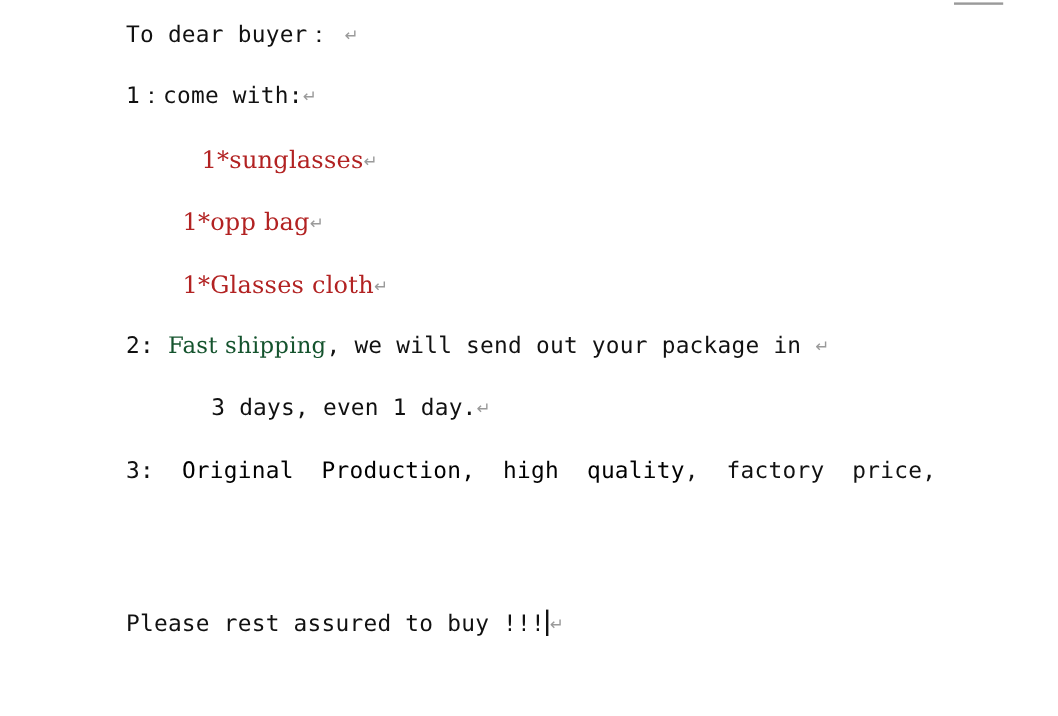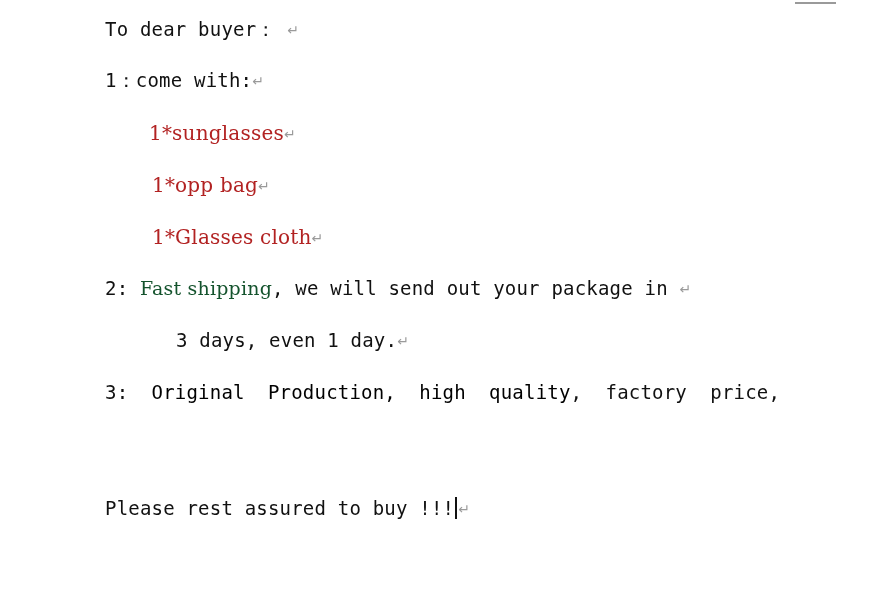--- a/index.html
+++ b/index.html
@@ -72,28 +72,28 @@
     width: 0;
     height: 22px;
     border-left: 2px solid #111111;
     vertical-align: -4px;
     margin: 0 1px;
   }
 
   
   #l1 { left: 105px; top: 20px; }
   #l2 { left: 105px; top: 71px; text-align: center; }
-  #l3 { left: 149px; top: 123px; font-size: 20px; }
+  #l3 { left: 168px; top: 123px; font-size: 20px; }
   #l4 { left: 152px; top: 175px; font-size: 20px; }
   #l5 { left: 152px; top: 227px; font-size: 20px; }
   #l6 { left: 105px; top: 279px; }
   #l7 { left: 176px; top: 331px; }
   #l8 { left: 105px; top: 383px; }
   #l9 { left: 105px; top: 435px; }
-  #l10{ left: 105px; top: 497px; }
+  #l10{ left: 105px; top: 508px; }
 </style>
 </head>
 <body>
 
 <div class="top-marker"></div>
 
 <div class="doc-body" id="doc-body">
     <div class="para" id="l1"><span class="mono black">To dear buyer： </span><span class="pilcrow">↵</span></div>
     <div class="para" id="l2"><span class="mono black">1：come with:</span><span class="pilcrow">↵</span></div>
     <div class="para" id="l3"><span class="serif red">1*sunglasses</span><span class="pilcrow">↵</span></div>

